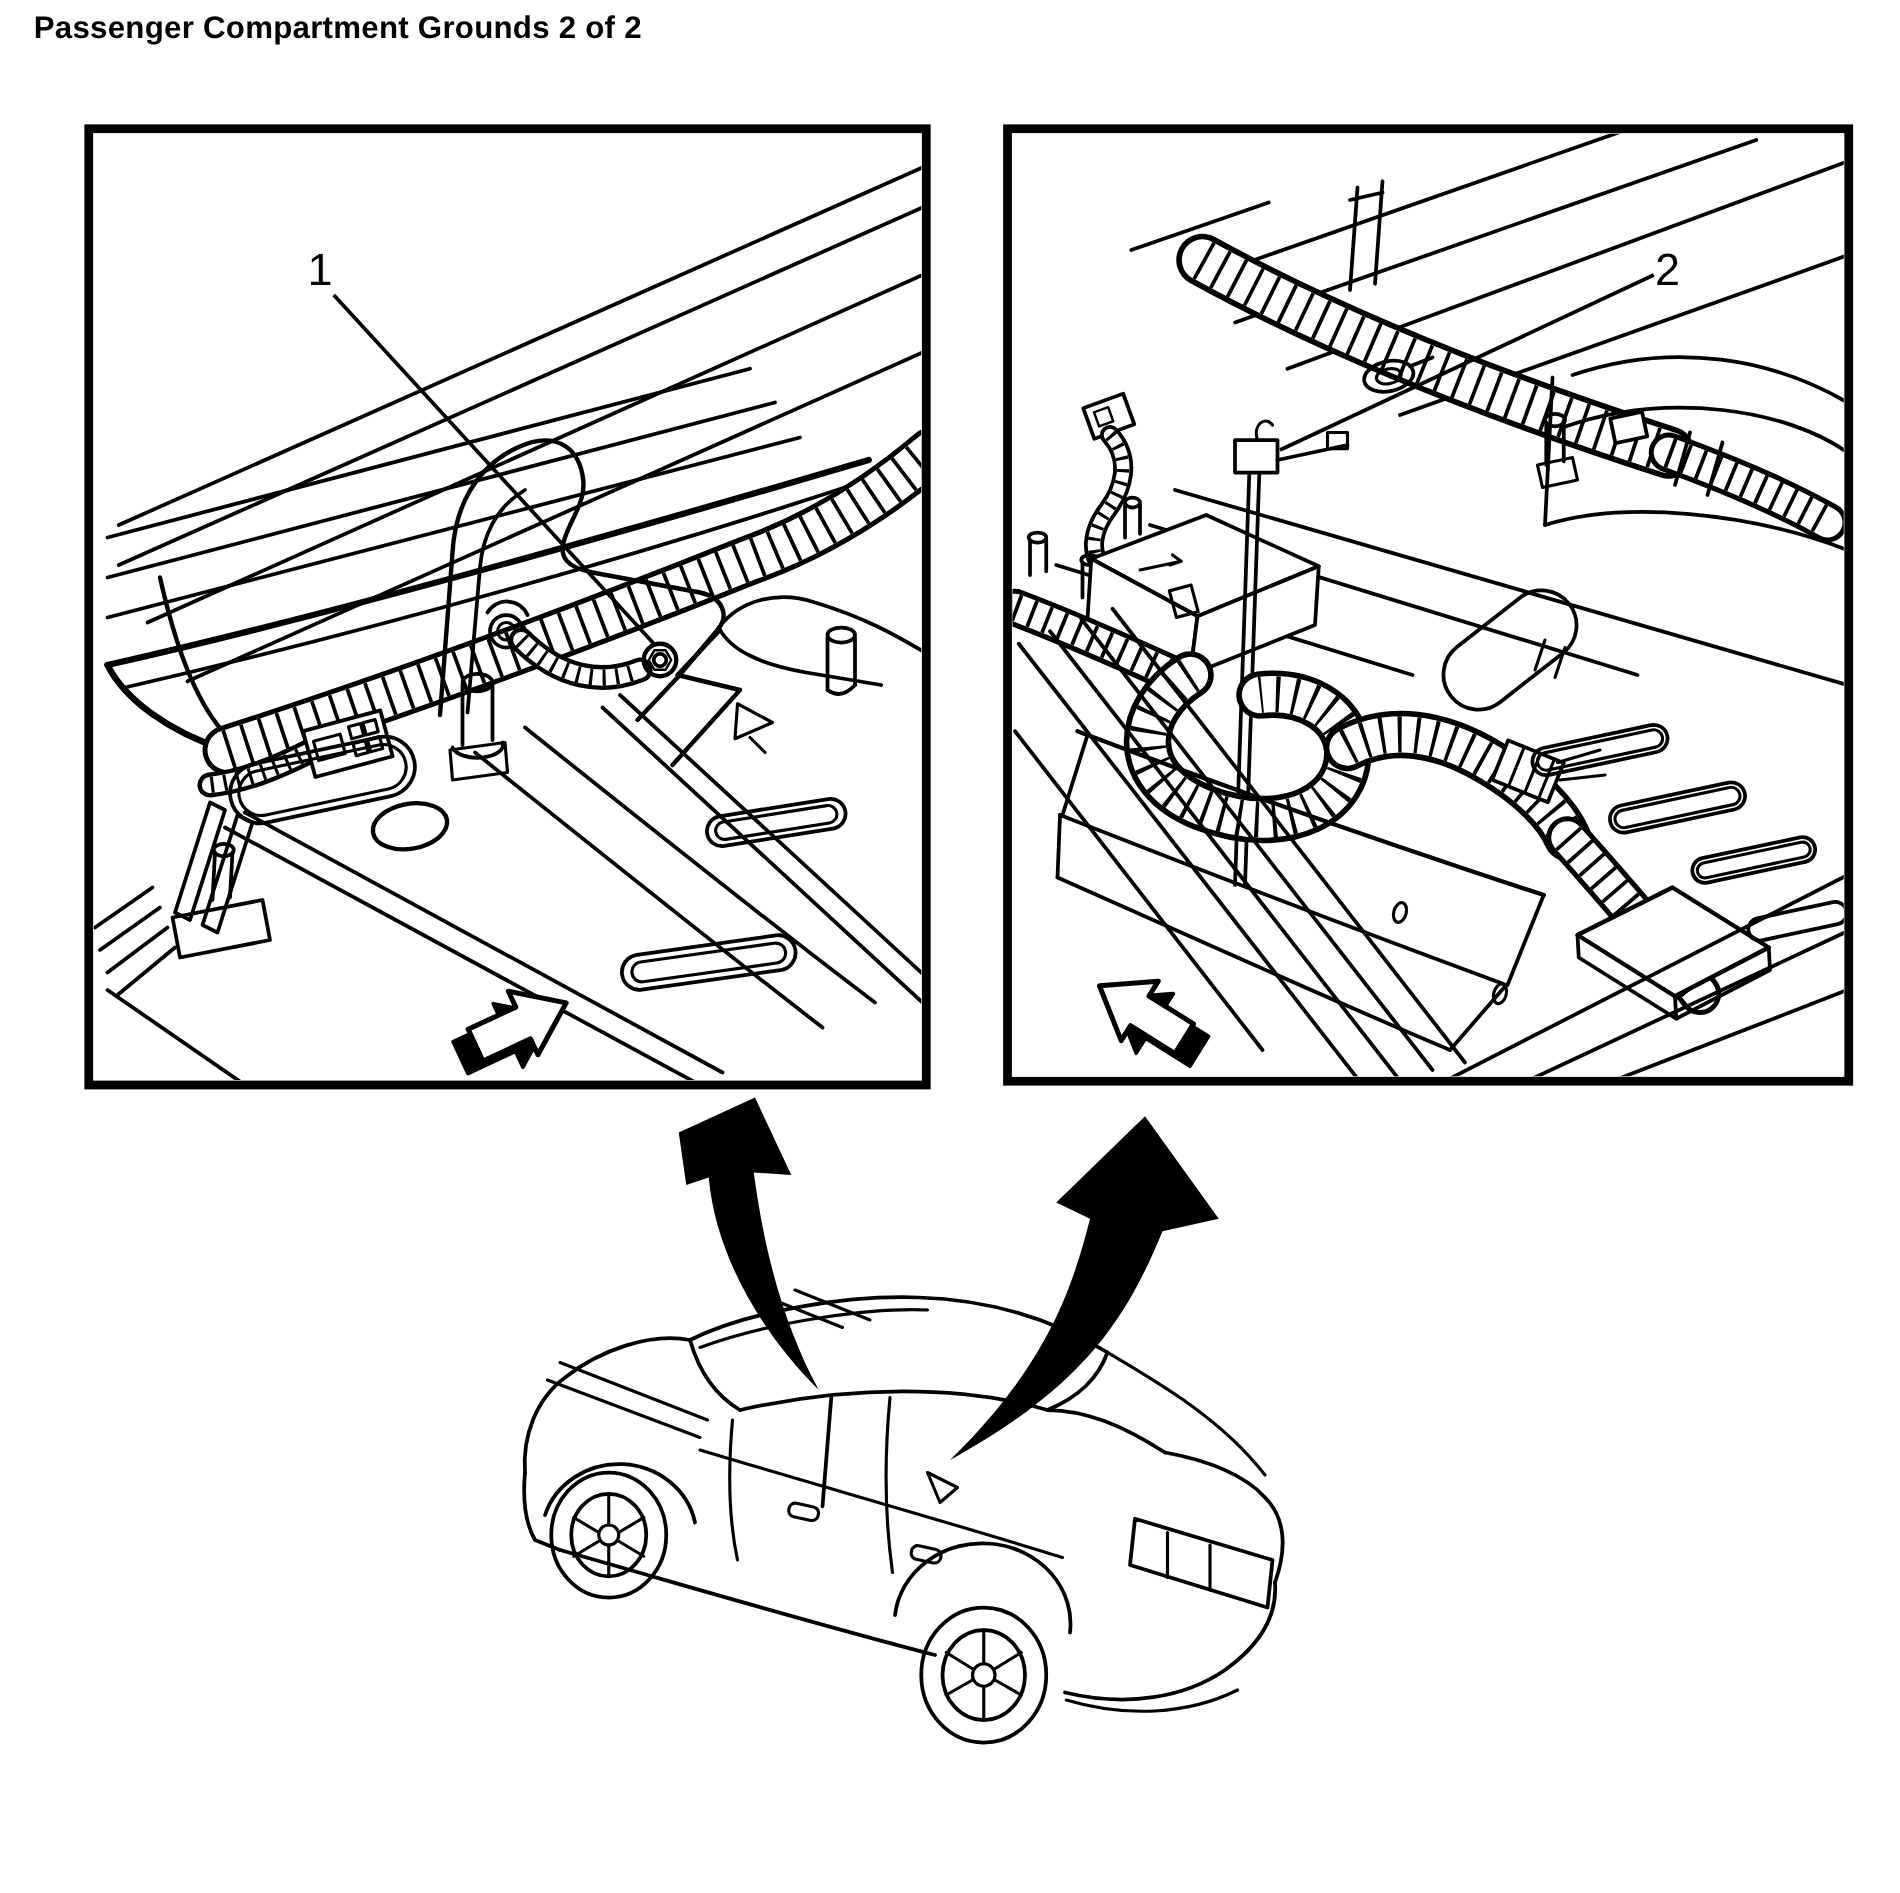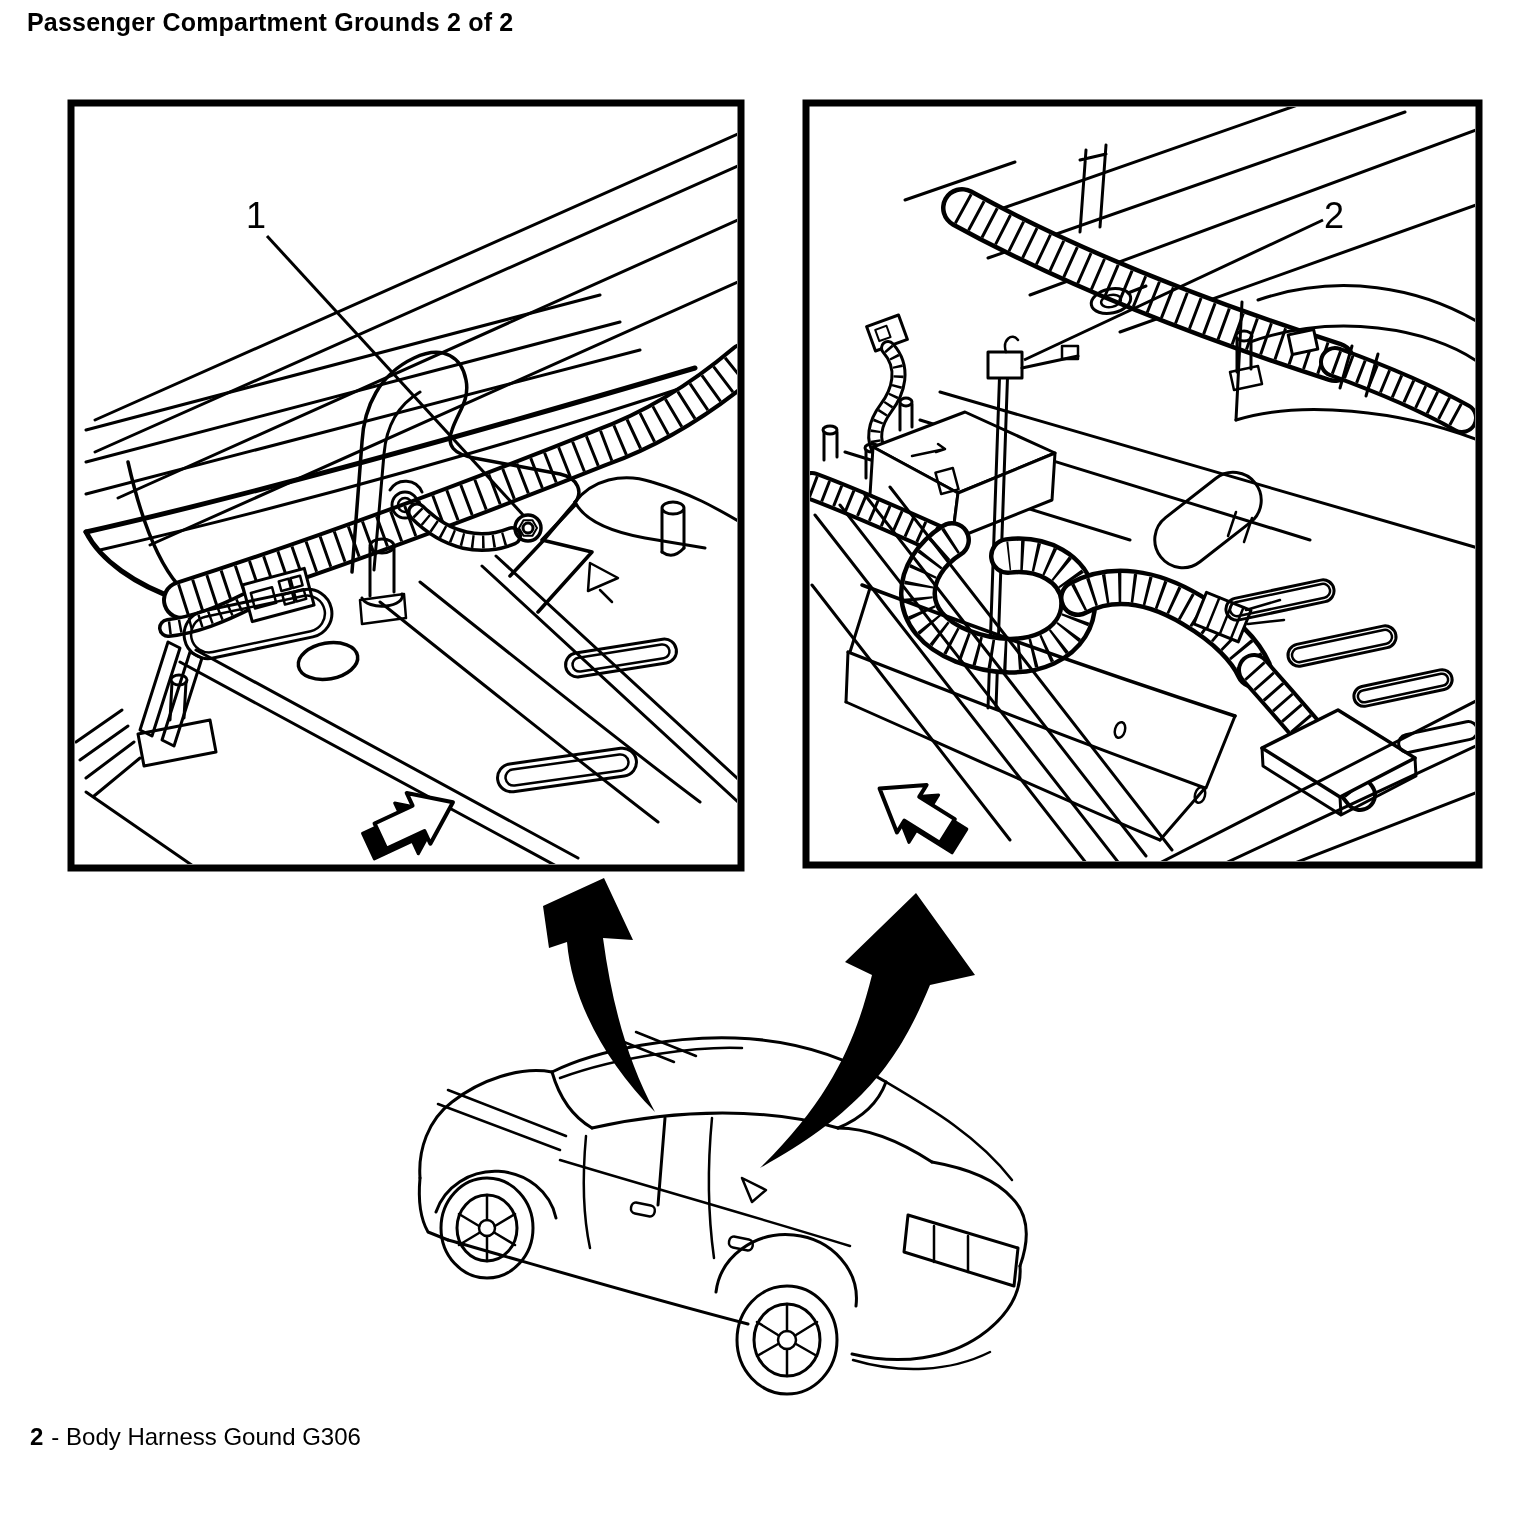--- a/index.html
+++ b/index.html
@@ -336,16 +336,13 @@
     </g>
   </g>
 
   <g fill="#000" stroke="none">
     <path d="M543,906 L604,878 L633,940 L603,938 C612,1005 628,1062 655,1112 C605,1062 572,1000 567,942 L549,948 Z"></path>
     <path d="M916,893 L975,975 L930,985 C900,1058 865,1110 760,1168 C838,1092 858,1030 872,975 L845,962 Z"></path>
   </g>
 </svg>
 
 <div class="legend">
-  <div class="legend-row">
-    <span class="lnum">2</span><span class="ltext">- Body Harness Gound G306</span>
-  </div>
 </div>
 
 </body></html>

